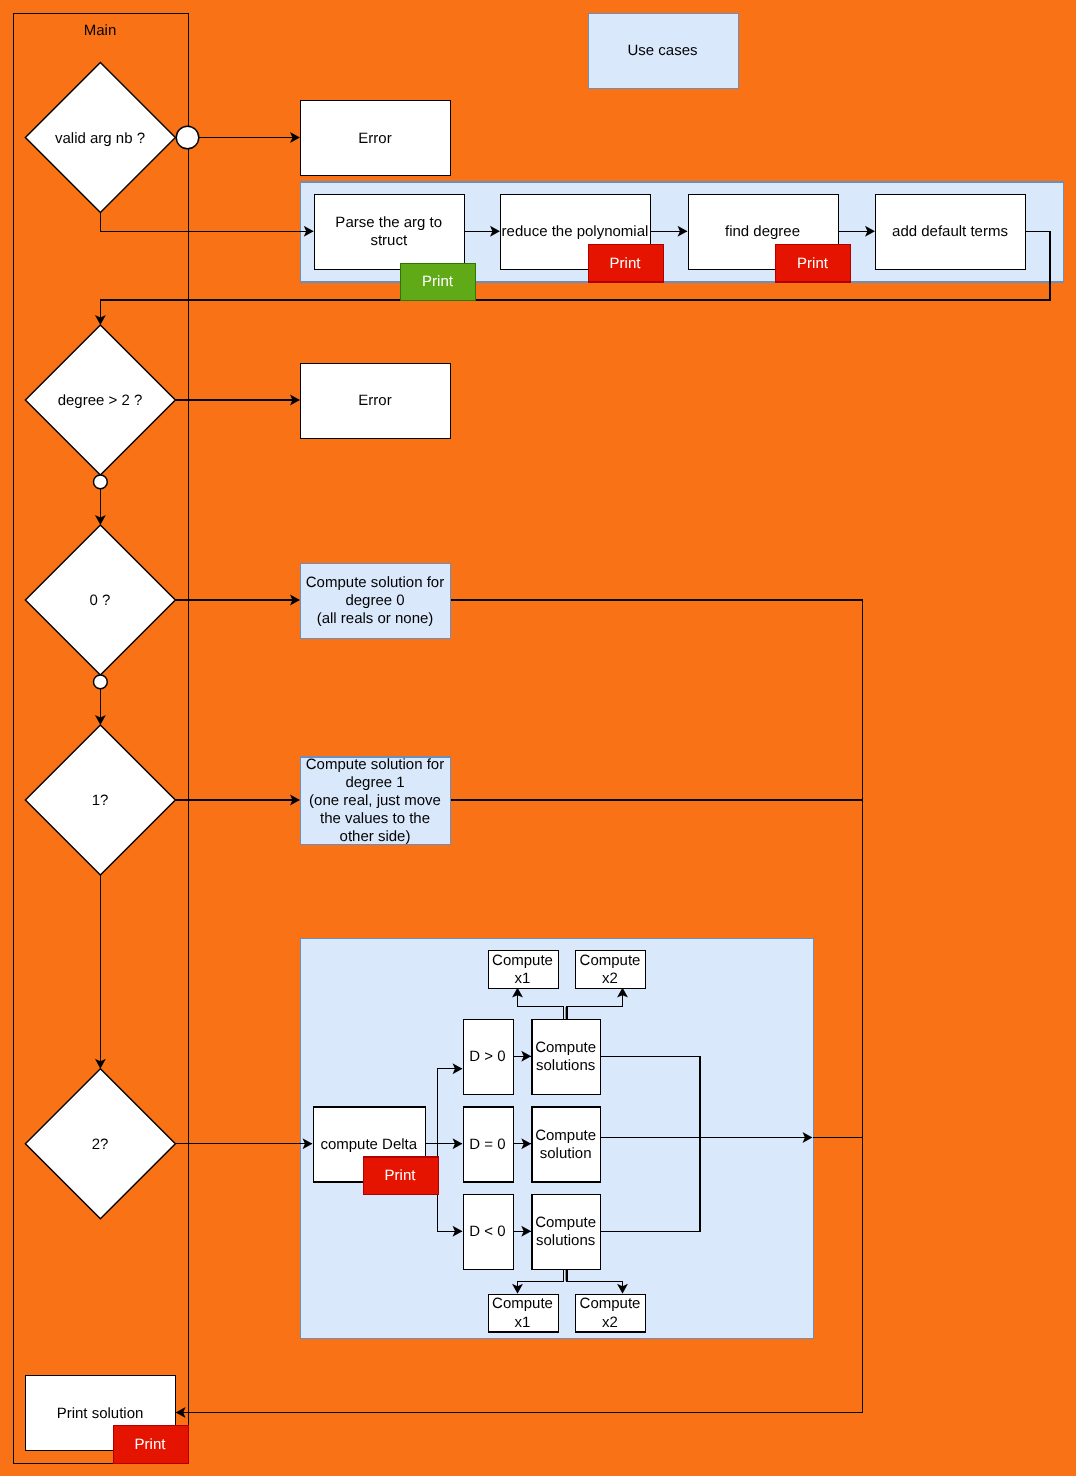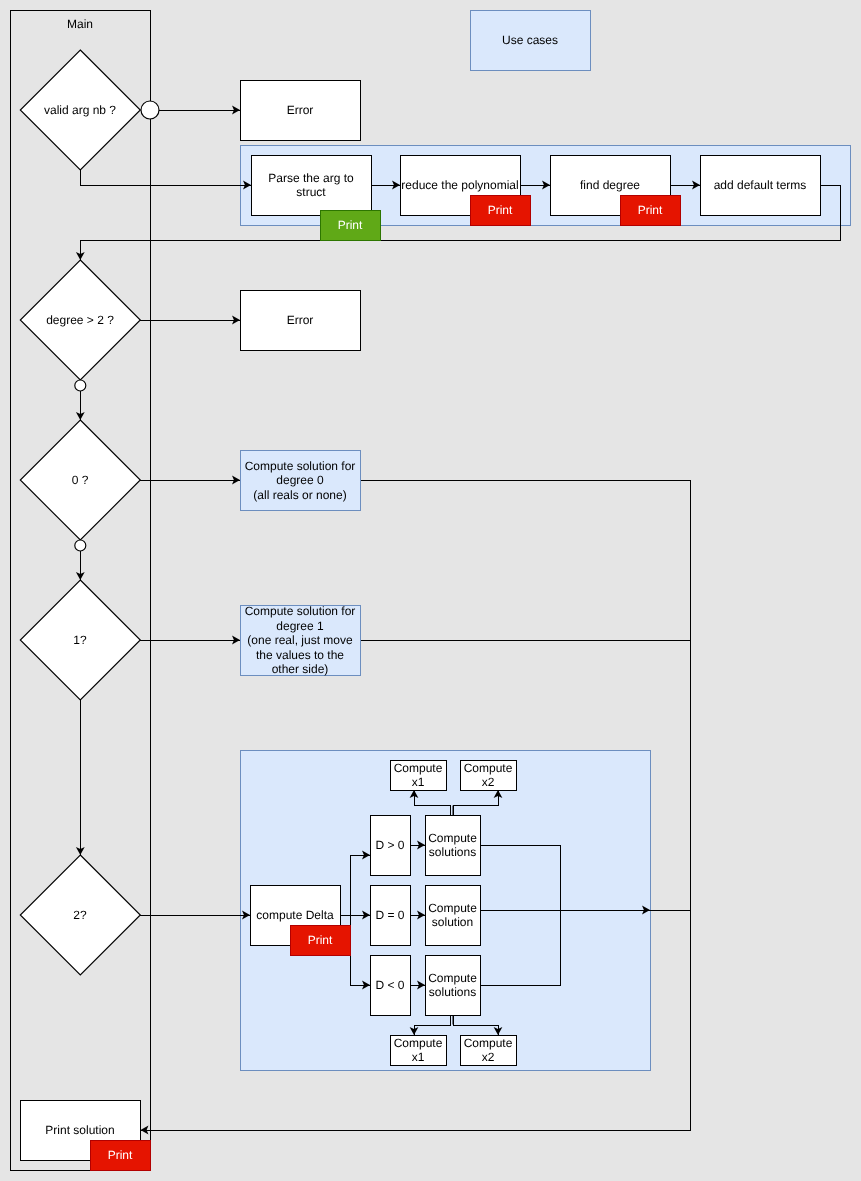--- a/index.html
+++ b/index.html
@@ -1,19 +1,19 @@
 <!DOCTYPE html>
 <html><head>
 <meta charset="utf-8">
 <title>Main flowchart</title>
 <style>
   html,body{margin:0;padding:0;background:#ffffff;}
   body{width:861px;height:1181px;overflow:hidden;
        font-family:"Liberation Sans",sans-serif;}
-  #diagram{position:relative;width:861px;height:1181px;background:#e5e5e5;text-decoration:underline;}
+  #diagram{position:relative;width:861px;height:1181px;background:#f97316;text-decoration:underline;}
   #diagram svg{display:block;will-change:transform;}
   text{font-family:"Liberation Sans",sans-serif;font-size:12px;fill:#000000;
        dominant-baseline:central;-webkit-font-smoothing:antialiased;
        text-rendering:geometricPrecision;}
   text.c{text-anchor:middle;}
   text.w{fill:#ffffff;}
   .edge{stroke:#000000;stroke-width:1;fill:none;}
   .ahead{fill:#000000;stroke:none;}
 </style>
 </head>

